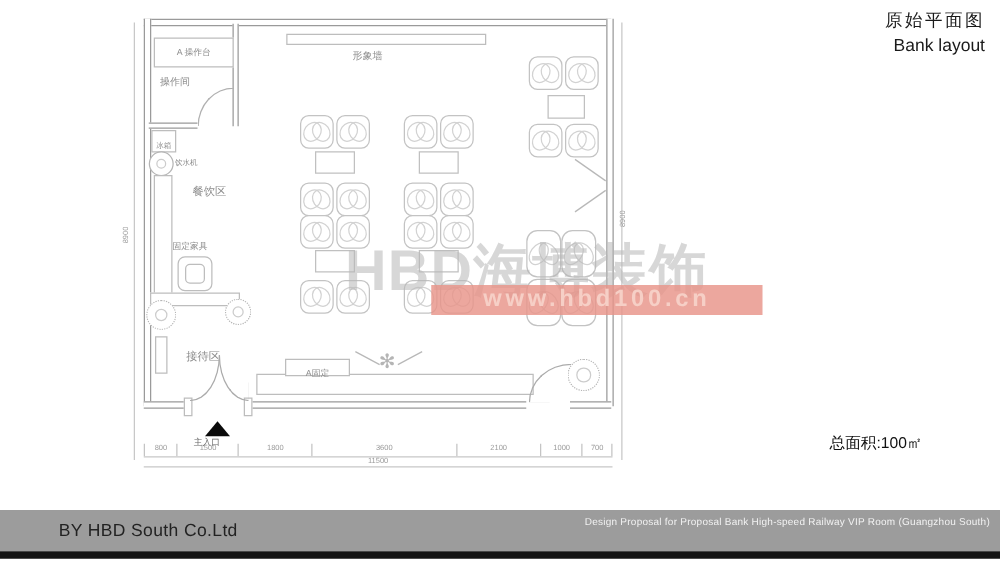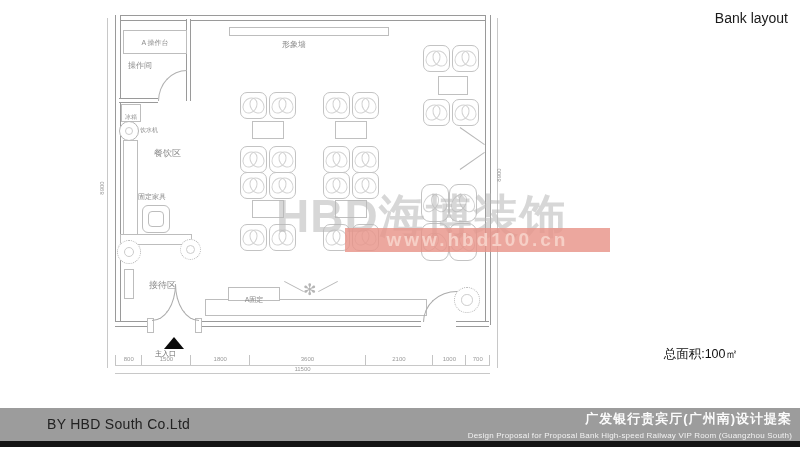--- a/index.html
+++ b/index.html
@@ -47,20 +47,21 @@
   .fproj .zh{font-size:13px;font-weight:bold;color:#fbfbfb;letter-spacing:1px}
   .fproj .en{font-size:8px;color:#f2f2f2;margin-top:3px;letter-spacing:.2px}
   .tri{position:absolute;width:0;height:0;border-left:10px solid transparent;
        border-right:10px solid transparent;border-bottom:12px solid #0a0a0a}
   .pstar{position:absolute;color:#b5b5b5;font-size:16px;line-height:16px}
 </style>
 </head>
 <body>
 
 <div class="hdr">
+  <div class="zh">原始平面图</div>
   <div class="en">Bank layout</div>
 </div>
 
 <div>
 
   <div class="wall-h" style="left:115px;top:15px;width:374px;height:4px"></div>
   <div class="wall-v" style="left:115px;top:15px;width:4px;height:310px"></div>
   <div class="wall-v" style="left:485px;top:15px;width:4px;height:310px"></div>
   <div class="wall-h" style="left:115px;top:321px;width:33px;height:4px"></div>
   <div class="wall-h" style="left:199px;top:321px;width:222px;height:4px"></div>
@@ -190,15 +191,14 @@
 </div>
 
 <div class="stats">
   <div>总面积:100㎡</div>
 </div>
 
 <div class="fbar"></div>
 <div class="fstrip"></div>
 <div class="fby">BY  HBD South Co.Ltd</div>
 <div class="fproj">
-  <div class="zh">广发银行贵宾厅(广州南)设计提案</div>
   <div class="en">Design Proposal for Proposal Bank High-speed Railway VIP Room (Guangzhou South)</div>
 </div>
 
 </body></html>

